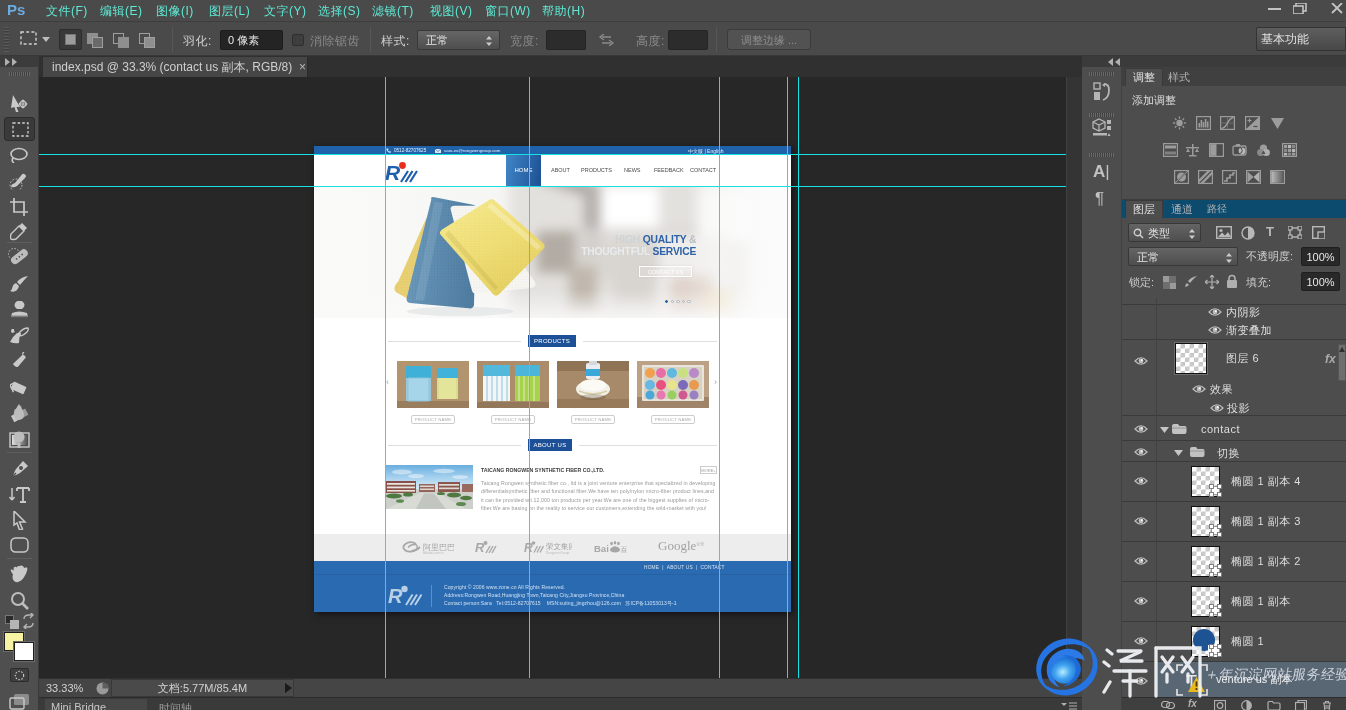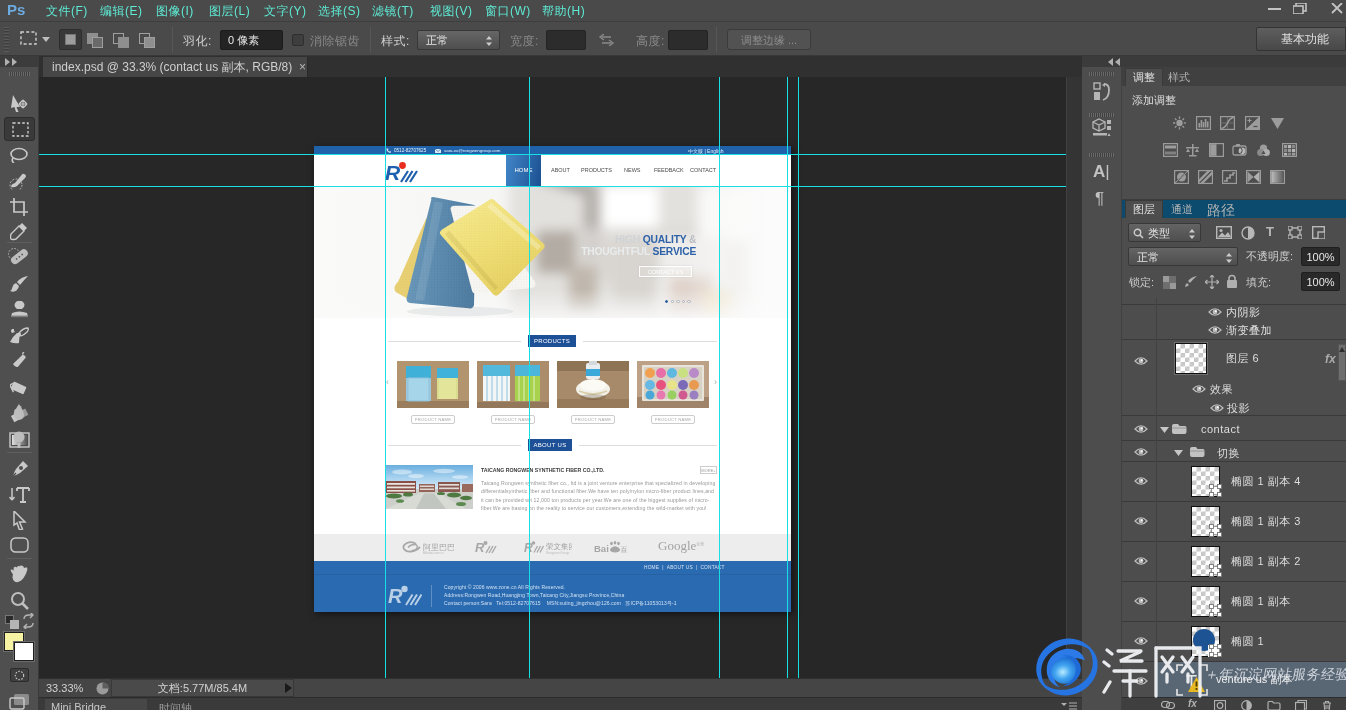--- a/index.html
+++ b/index.html
@@ -61,21 +61,21 @@
  <span class="ol dis" style="left:510px">宽度:</span>
  <div class="abs" style="left:546px;top:8px;width:40px;height:20px;background:#2c2c2c;border:1px solid #242424;border-radius:2px"></div>
  <svg class="abs" style="left:598px;top:12px" width="17" height="12" viewBox="0 0 17 12">
       <path d="M4 3 H13 M4 9 H13" stroke="#8a8a8a" stroke-width="1.6"></path>
       <path d="M6 0 L2 3 L6 6 M11 6 L15 9 L11 12" fill="none" stroke="#8a8a8a" stroke-width="1.4"></path>
     </svg>
  <span class="ol dis" style="left:636px">高度:</span>
  <div class="abs" style="left:668px;top:8px;width:40px;height:20px;background:#2c2c2c;border:1px solid #242424;border-radius:2px"></div>
  <div class="abs" style="left:716px;top:5px;width:1px;height:25px;background:#3c3c3c;border-right:1px solid #575757"></div>
  <div class="abs" style="left:727px;top:7px;width:84px;height:21px;border:1px solid #3b3b3b;border-radius:3px;background:#525252;color:#8d8d8d;font-size:11px;line-height:20px;text-align:center">调整边缘 ...</div>
- <div class="abs" style="left:1256px;top:5px;width:90px;height:24px;background:linear-gradient(#5e5e5e,#484848);border:1px solid #333;border-radius:2px 0 0 2px;color:#e0e0e0;font-size:12px;line-height:23px;padding-left:24px">基本功能</div>
+ <div class="abs" style="left:1256px;top:5px;width:90px;height:24px;background:linear-gradient(#5e5e5e,#484848);border:1px solid #333;border-radius:2px 0 0 2px;color:#e0e0e0;font-size:12px;line-height:23px;padding-left:4px">基本功能</div>
 </div>
 
 <div class="abs" id="tabbar" style="left:39px;top:56px;width:1043px;height:21px;background:#303030">
  <div class="abs" style="left:4px;top:1px;width:265px;height:20px;background:#464646;border-right:1px solid #2a2a2a;color:#cfcfcf;font-size:12px;line-height:20px;padding-left:9px">index.psd @ 33.3% (contact us 副本, RGB/8)&nbsp;&nbsp;<span style="color:#b5b5b5;font-size:12px">×</span></div>
 </div>
 
 <div class="abs" id="toolbar" style="left:0;top:56px;width:39px;height:654px;background:#4f4f4f;border-right:1px solid #3a3a3a">
  <div class="abs" style="left:0;top:0;width:39px;height:11px;background:#3c3c3c">
       <svg style="position:absolute;left:4px;top:2px" width="14" height="8" viewBox="0 0 14 8">
         <path d="M1 0 L6 4 L1 8 Z M8 0 L13 4 L8 8 Z" fill="#b0b0b0"></path>
@@ -629,21 +629,21 @@
       </svg>
  </div>
  <div class="abs" style="left:40px;top:11px;width:224px;height:19px;background:#404040">
   <div class="abs" style="left:3px;top:1px;width:38px;height:18px;background:#4d4d4d;border:1px solid #3a3a3a;border-bottom:none;color:#e2e2e2;font-size:11px;line-height:17px;text-align:center">调整</div>
   <span class="abs" style="left:46px;top:3px;color:#b2b2b2;font-size:11px">样式</span>
  </div>
 
  <div class="abs" style="left:40px;top:144px;width:224px;height:18px;background:#0c4a6e">
   <div class="abs" style="left:3px;top:0px;width:38px;height:18px;background:#4d4d4d;border:1px solid #3a3a3a;border-bottom:none;color:#e2e2e2;font-size:11px;line-height:17px;text-align:center">图层</div>
   <span class="abs" style="left:49px;top:2px;color:#b2b2b2;font-size:11px">通道</span>
-  <span class="abs" style="left:85px;top:2px;color:#b2b2b2;font-size:14px">路径</span>
+  <span class="abs" style="left:85px;top:2px;color:#b2b2b2;font-size:10px">路径</span>
  </div>
  <div class="abs" style="left:40px;top:162px;width:224px;height:492px;background:#4d4d4d">
 
   <div class="abs" style="left:6px;top:5px;width:73px;height:19px;background:linear-gradient(#646464,#4e4e4e);border:1px solid #383838;border-radius:2px">
    <svg class="abs" style="left:4px;top:4px" width="11" height="11" viewBox="0 0 11 11">
           <circle cx="4.5" cy="4.5" r="3.2" fill="none" stroke="#cdcdcd" stroke-width="1.4"></circle>
           <path d="M7 7 L10 10" stroke="#cdcdcd" stroke-width="1.6"></path>
         </svg>
    <span class="abs" style="left:19px;top:2px;color:#e4e4e4;font-size:11px">类型</span>
    <svg class="abs" style="left:59px;top:5px" width="8" height="10" viewBox="0 0 8 10">

